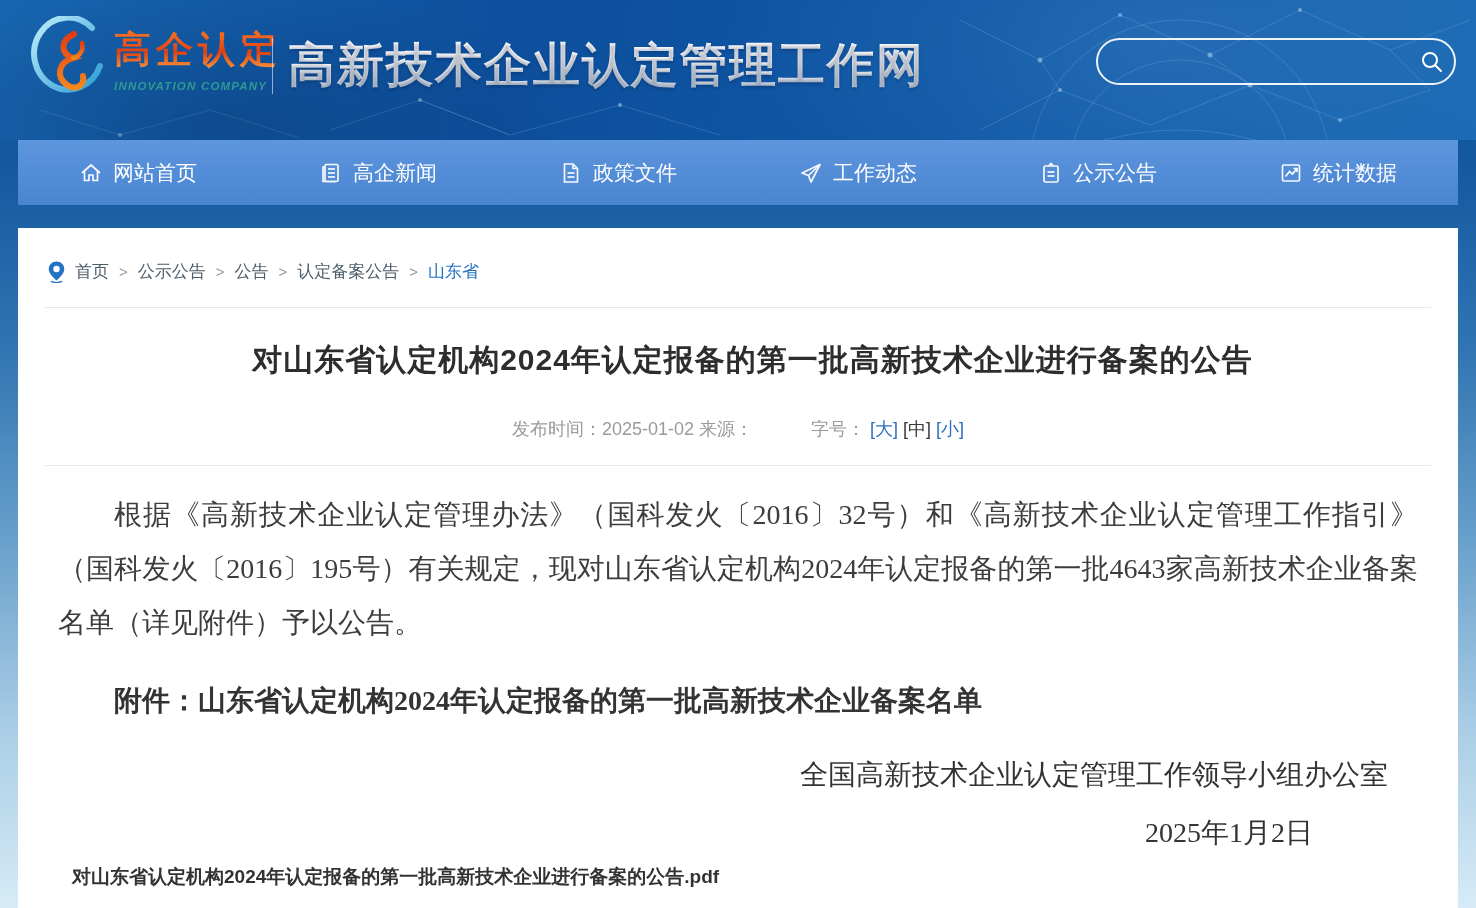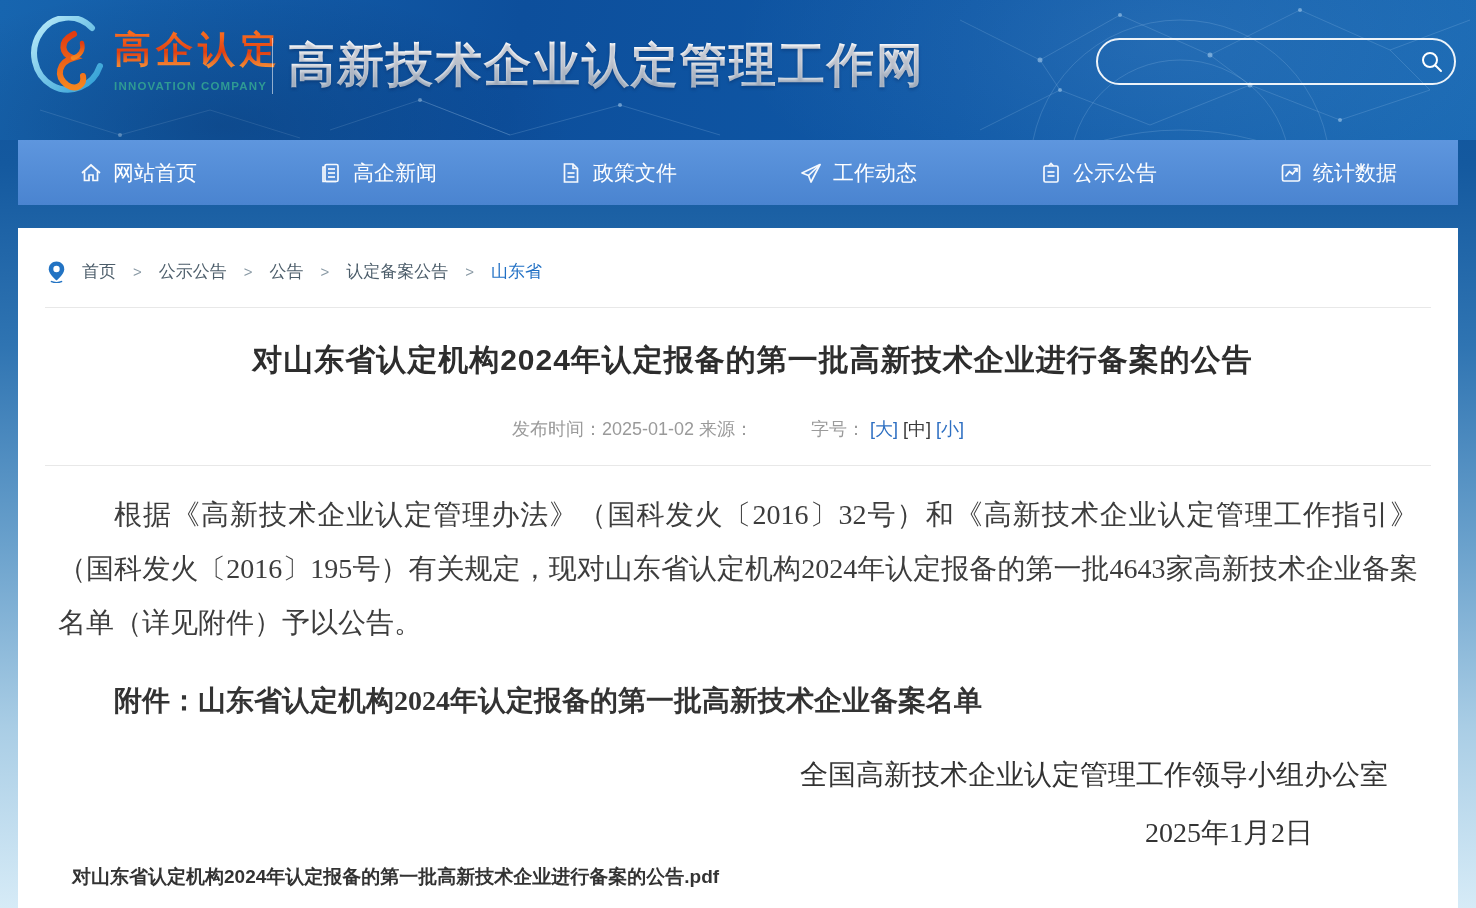--- a/index.html
+++ b/index.html
@@ -24,21 +24,21 @@
   .net{ position:absolute; inset:0; width:1476px; height:140px; }
   .logo-wrap{ position:absolute; left:28px; top:16px; display:flex; align-items:center; z-index:3; cursor:pointer; }
   .logo-mark{ width:78px; height:90px; }
   .logo-text{ margin-left:8px; }
   .logo-title{
     font-size:37px; font-weight:bold; letter-spacing:5px; line-height:1.1;
     background:linear-gradient(180deg,#f66a1f 10%,#e03f12 55%,#f79b3c 100%);
     -webkit-background-clip:text; background-clip:text; color:transparent;
     font-family:"Liberation Sans","DejaVu Sans",sans-serif;
   }
-  .logo-sub{ font-size:11.5px; color:#2f9a93; letter-spacing:1.2px; font-weight:bold; margin-top:10px; }
+  .logo-sub{ font-size:11.5px; color:#2f9a93; letter-spacing:1.2px; font-weight:bold; margin-top:10px;font-style:italic; }
   .logo-divider{ position:absolute; left:272px; top:38px; width:1px; height:56px; background:rgba(255,255,255,.55); z-index:3; }
   .site-title{
     position:absolute; left:288px; top:34px; z-index:3;
     font-family:"Liberation Serif","DejaVu Serif",serif;
     font-size:47px; font-weight:bold; letter-spacing:2px;
     background:linear-gradient(180deg,#ffffff 40%,#cfd9e2 80%,#f2f6fa 100%);
     -webkit-background-clip:text; background-clip:text; color:transparent;
     text-shadow:0 2px 3px rgba(0,20,60,.25);
   }
   .search-pill{
@@ -58,21 +58,21 @@
     display:flex; align-items:center; justify-content:space-around;
   }
   .nav-item{ display:flex; align-items:center; gap:10px; color:#fff; font-size:21px; cursor:pointer; }
   .nav-item svg{ opacity:.95; }
   
   .content{
     position:absolute; left:18px; top:228px; width:1440px; height:680px;
     background:#ffffff;
   }
   .breadcrumb{
-    display:flex; align-items:center; gap:17px;
+    display:flex; align-items:center; gap:10px;
     padding:32px 0 0 30px; font-size:17px; color:#5a6a76;
   }
   .crumb-link{ color:#4c5d6a; cursor:pointer; }
   .crumb-sep{ color:#8a9aa5; font-size:15px; }
   .crumb-current{ color:#1f6fc4; cursor:pointer; }
   .divider{ border:none; border-top:1px solid #e8e8e8; margin:24px 27px 0 27px; }
   .article-title{
     margin-top:32px; text-align:center;
     font-size:30px; font-weight:bold; color:#2d2d2d; letter-spacing:1px;padding-left:29px;
   }

